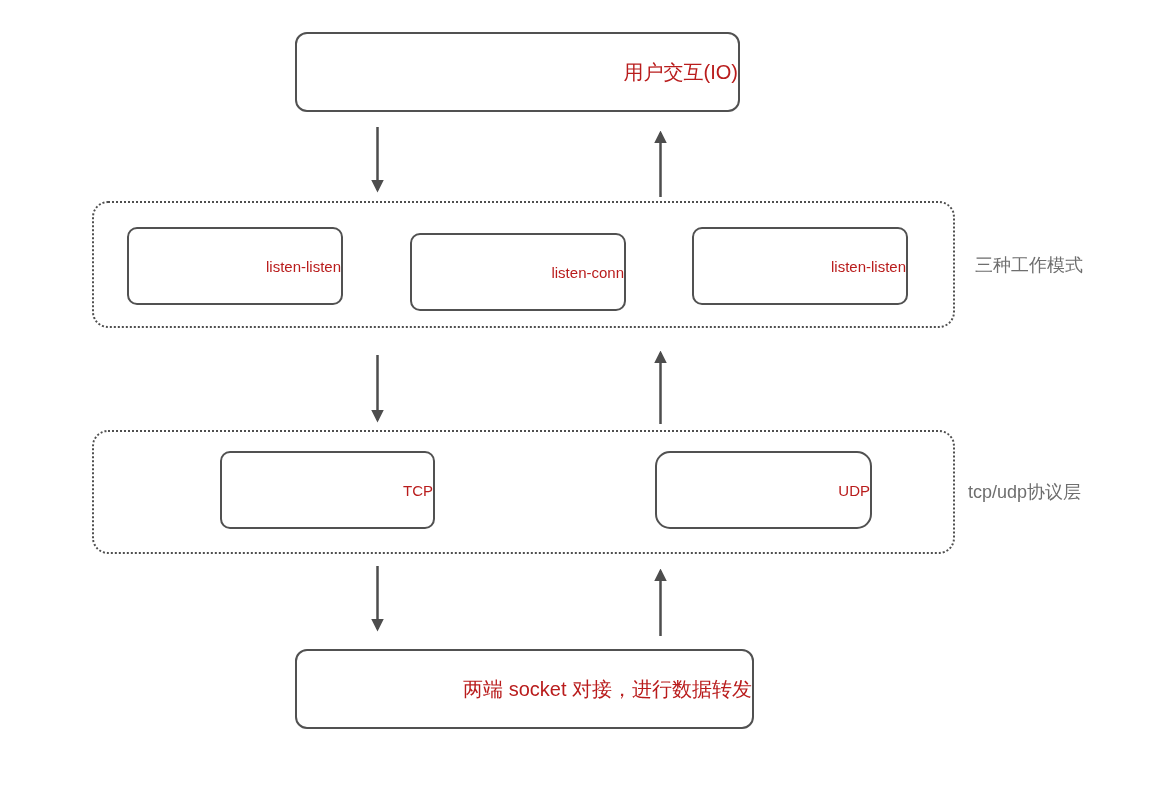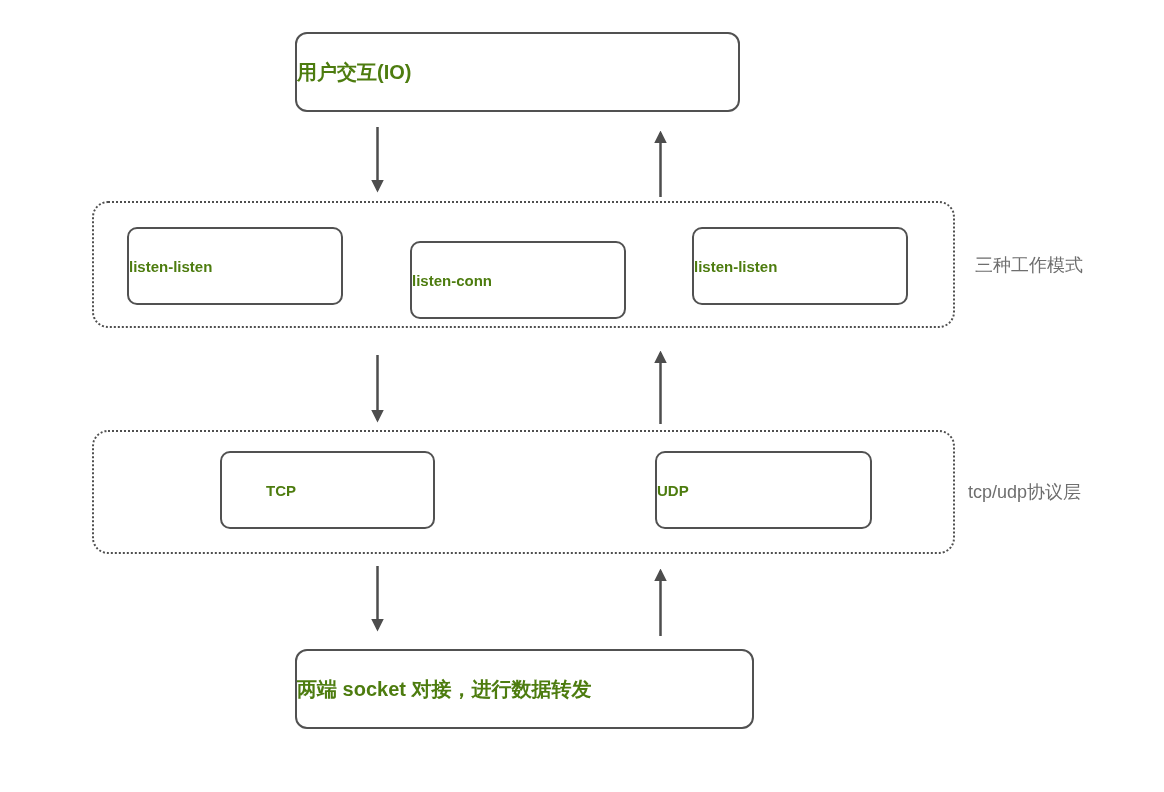--- a/index.html
+++ b/index.html
@@ -23,23 +23,23 @@
     height: 792px;
     pointer-events: none;
   }
   .node {
     position: absolute;
     box-sizing: border-box;
     border: 2.5px solid #515151;
     background: #ffffff;
     display: flex;
     align-items: center;
-    justify-content: flex-start;
-    color: #4d7c0f;
-    font-weight: bold;
+    justify-content: flex-end;
+    color: #b91c1c;
+    font-weight: normal;
     text-align: center;
   }
   .node-big {
     width: 445px;
     height: 80px;
     border-radius: 12px;
     font-size: 20px;
   }
   .node-small {
     width: 216px;
@@ -60,26 +60,26 @@
     align-items: center;
     color: #6e6e6e;
     font-size: 18px;
     font-weight: normal;
     white-space: nowrap;
   }
   
   #node-io        { left: 295px; top: 32px;  }
   #group-modes    { left: 92px;  top: 201px; width: 863px; height: 127px; }
   #node-mode-1    { left: 127px; top: 227px; }
-  #node-mode-2    { left: 410px; top: 241px; }
+  #node-mode-2    { left: 410px; top: 233px; }
   #node-mode-3    { left: 692px; top: 227px; }
   #label-modes    { left: 975px; top: 201px; height: 127px; text-align: right; }
   #group-proto    { left: 92px;  top: 430px; width: 863px; height: 124px; }
   #node-tcp       { left: 220px; top: 451px; width: 215px; padding-left: 44px; }
-  #node-udp       { left: 655px; top: 451px; width: 217px; }
+  #node-udp       { left: 655px; top: 451px; width: 217px; border-radius: 15px; }
   #label-proto    { left: 968px; top: 430px; height: 124px; }
   #node-socket    { left: 295px; top: 649px; width: 459px; }
 </style>
 </head>
 <body>
 
 <div class="canvas">
 
   <svg class="arrows-layer" viewBox="0 0 1164 792" xmlns="http://www.w3.org/2000/svg">
     <defs>

